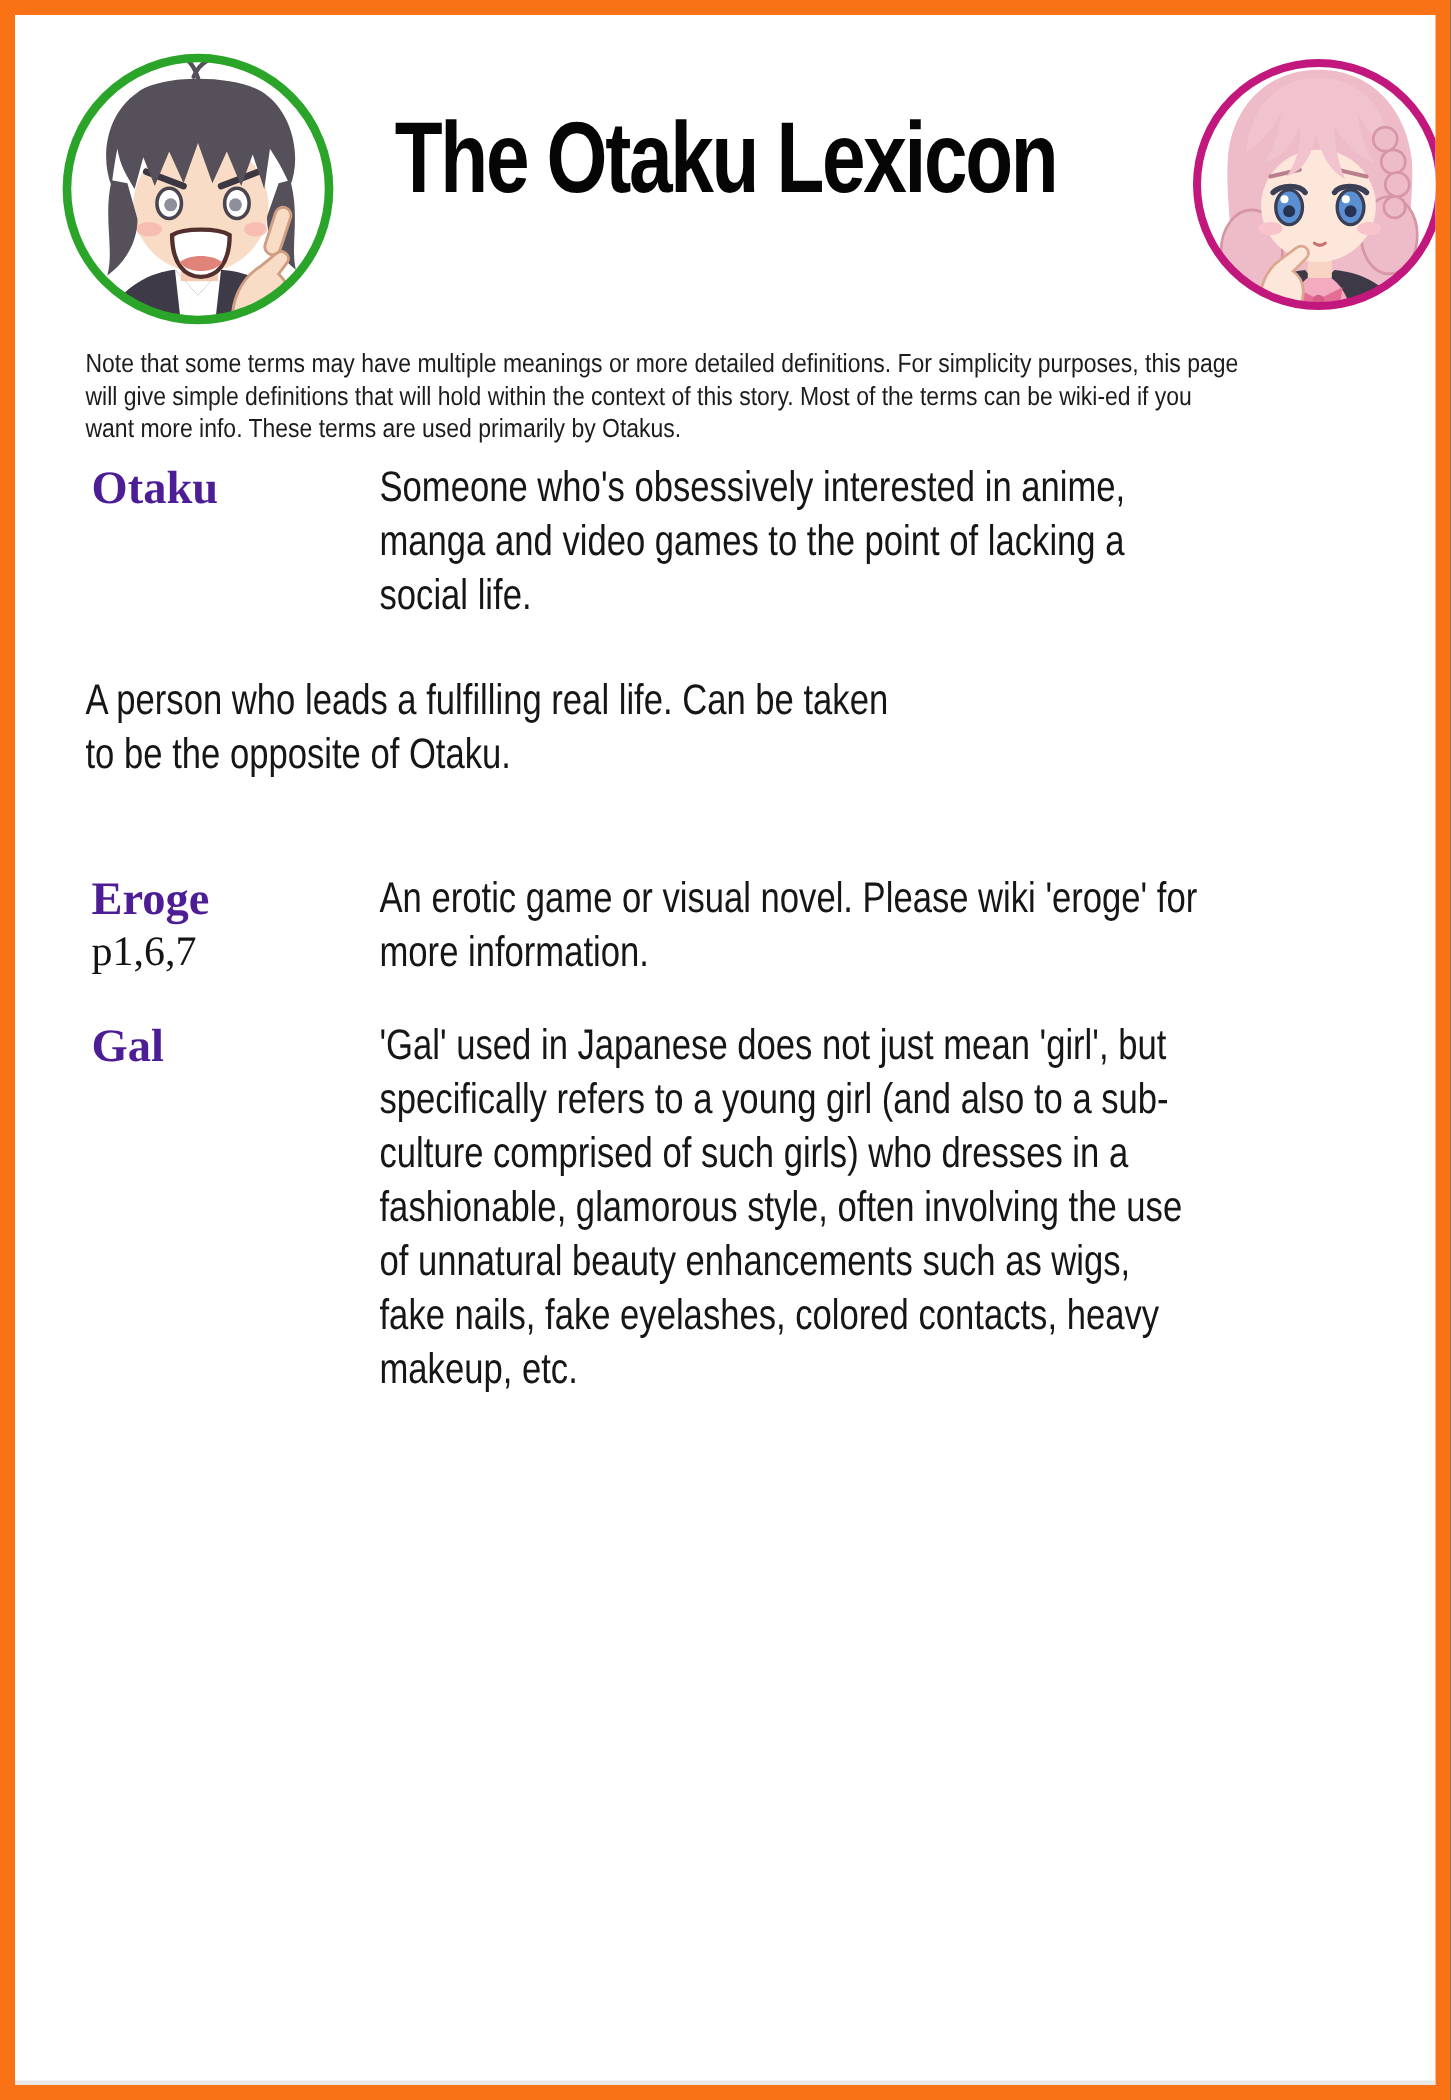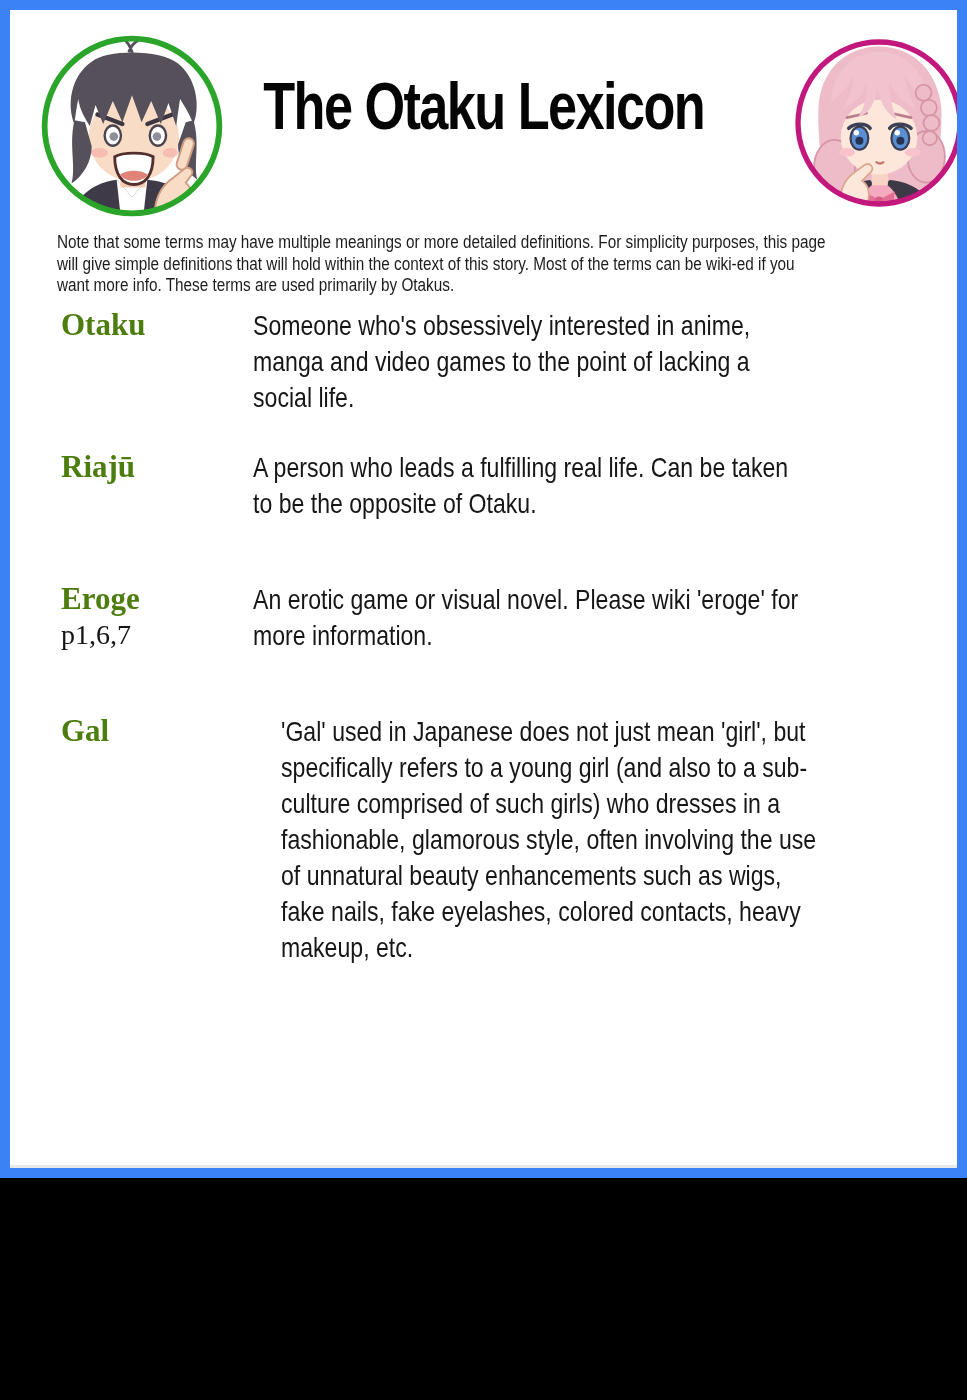--- a/index.html
+++ b/index.html
@@ -1,20 +1,20 @@
 <!DOCTYPE html>
 <html><head>
 <meta charset="utf-8">
 <style>
   html,body{margin:0;padding:0;background:#000;}
   .page{
     position:relative;
-    width:967px;height:1178px;
+    width:967px;height:1400px;
     background:#fff;
-    border:10px solid #3b82f6;
+    border:10px solid #f97316;
     box-sizing:border-box;
     overflow:hidden;
     font-family:"Liberation Sans", sans-serif;
     color:#111;
   }
   .sheet-shade{position:absolute;left:0;right:0;bottom:0;height:3px;background:#e8e8e8;}
   
   .avatar{position:absolute;}
   .avatar svg{display:block;width:100%;height:100%;}
   .avatar-left{left:26px;top:20px;width:192px;height:192px;}
@@ -35,25 +35,25 @@
     font-size:17.5px;line-height:21.5px;color:#1c1c1c;
     white-space:pre-line;
     transform:scaleX(0.875);
     transform-origin:left top;
   }
   
   .entry{position:absolute;left:47px;width:900px;display:grid;grid-template-columns:196px 1fr;}
   .entry-1{top:297px;}
   .entry-2{top:439px;}
   .entry-3{top:571px;}
-  .entry-4{top:703px;gap:28px;}
+  .entry-4{top:669px;}
   .termcol{padding-left:4px;}
   .term{
     font-family:"Liberation Serif", serif;
-    font-weight:700;font-size:31px;line-height:36px;color:#4d7c0f;
+    font-weight:700;font-size:31px;line-height:36px;color:#4c1d95;
   }
   .pages{
     font-family:"Liberation Serif", serif;
     font-size:28px;line-height:36px;color:#141414;
   }
   .def{
     font-size:28.5px;line-height:36px;color:#161616;
     white-space:pre-line;
     width:800px;
     transform:scaleX(0.81);
@@ -173,24 +173,20 @@
     <div class="termcol">
       <div class="term">Otaku</div>
       <div class="pages"></div>
     </div>
     <div class="def">Someone who's obsessively interested in anime,
 manga and video games to the point of lacking a
 social life.</div>
   </div>
 
   <div class="entry entry-2">
-    <div class="termcol">
-      <div class="term">Riajū</div>
-      <div class="pages"></div>
-    </div>
     <div class="def">A person who leads a fulfilling real life. Can be taken
 to be the opposite of Otaku.</div>
   </div>
 
   <div class="entry entry-3">
     <div class="termcol">
       <div class="term">Eroge</div>
       <div class="pages">p1,6,7</div>
     </div>
     <div class="def">An erotic game or visual novel. Please wiki 'eroge' for

